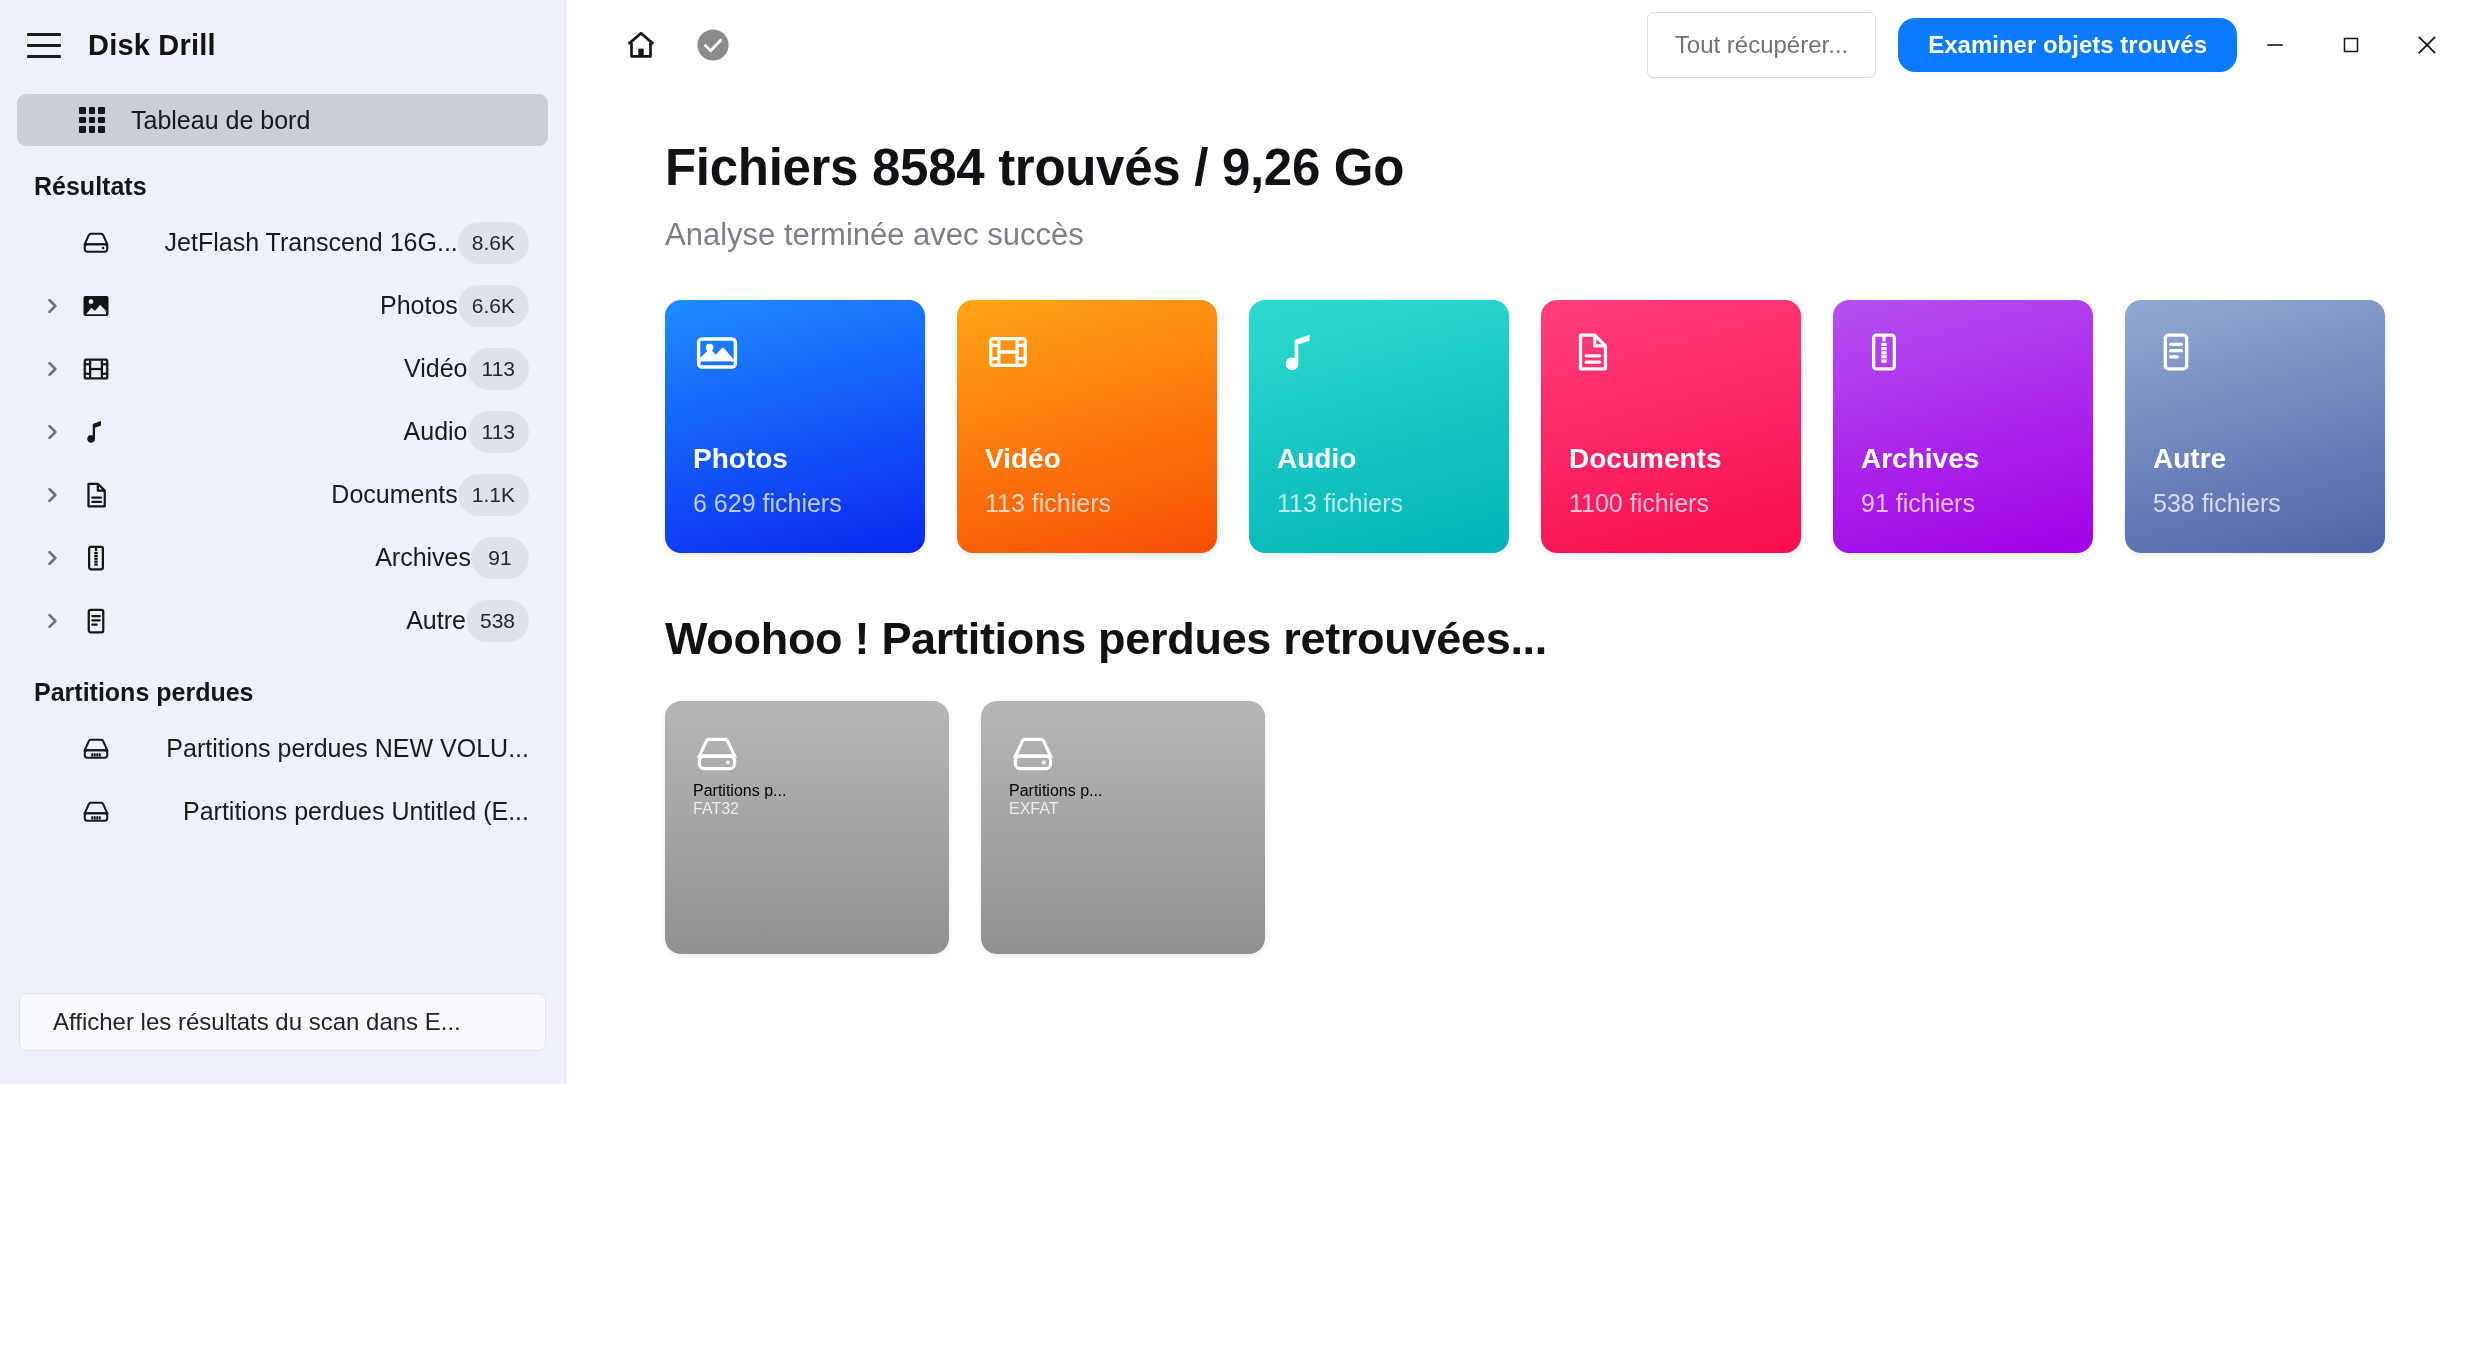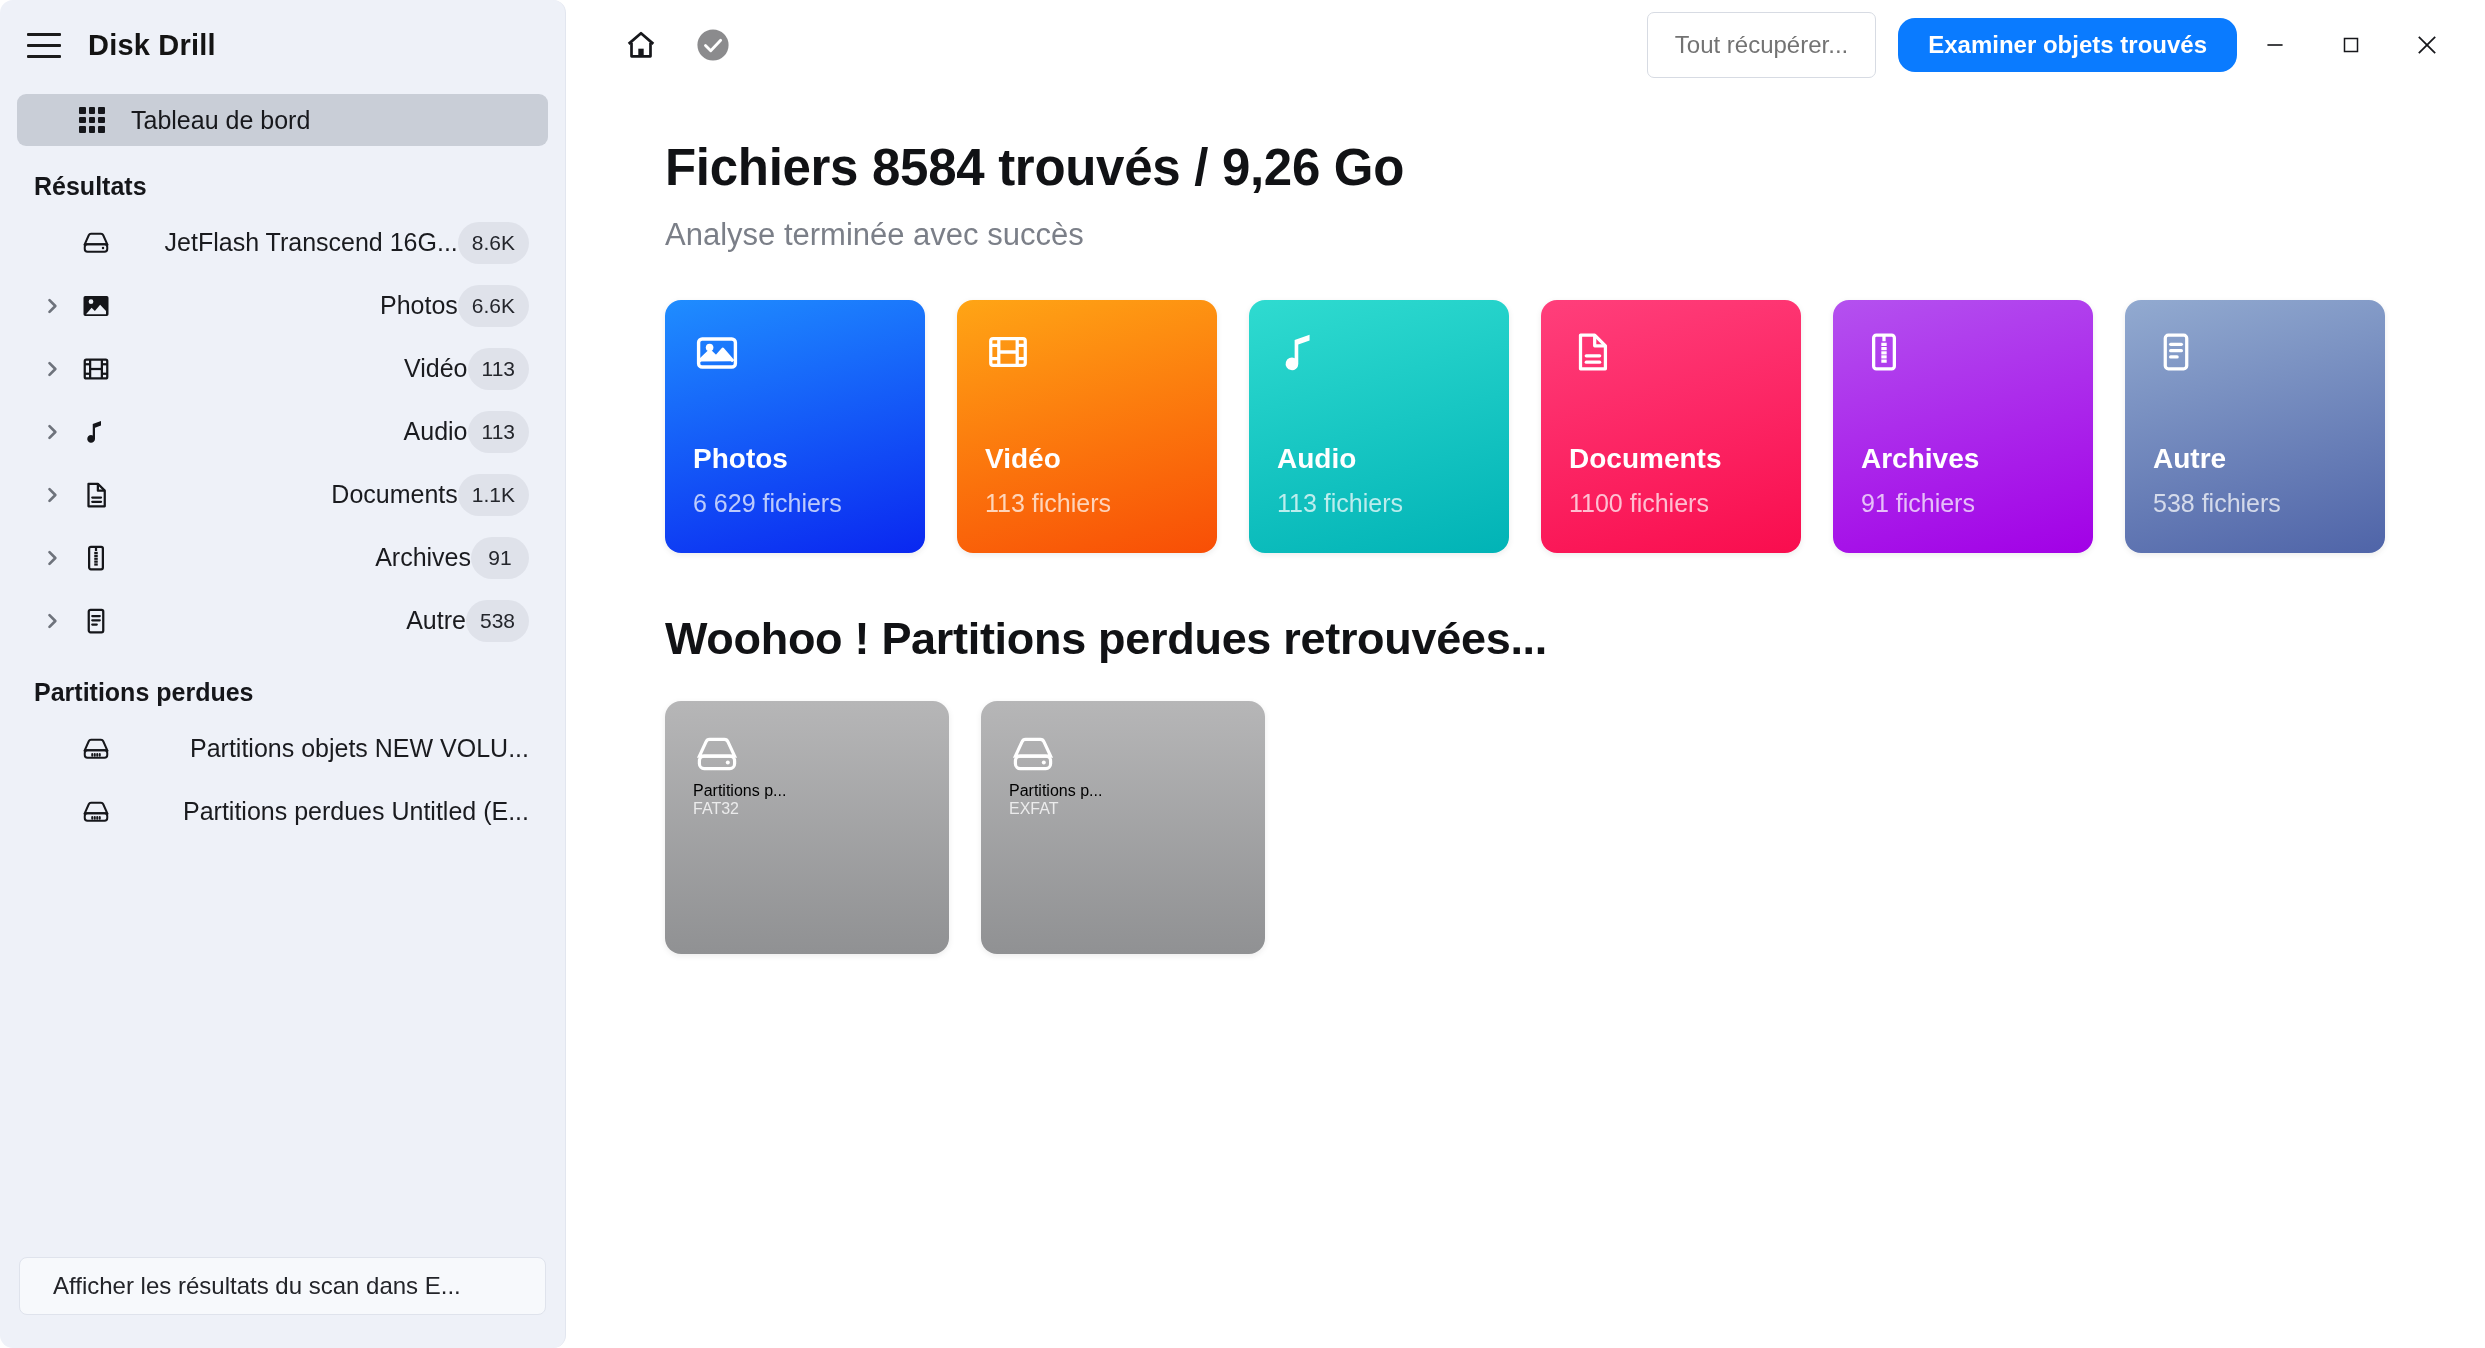--- a/index.html
+++ b/index.html
@@ -6,23 +6,23 @@
   html,body { width:2485px; height:1348px; overflow:hidden; }
   body {
     font-family:"Liberation Sans", sans-serif;
     background:#ffffff;
     -webkit-font-smoothing:antialiased;
   }
   .app { display:flex; width:2485px; height:1348px; }
 
   
   .sidebar {
-    width:566px; height:1348px; background:#eef1f8;
+    width:566px; height:1084px; background:#eef1f8;
     border-right:1px solid #e2e6ef;
-    display:flex; flex-direction:column; position:relative;border-radius:13px;
+    display:flex; flex-direction:column; position:relative;
   }
   .sb-header { height:90px; display:flex; align-items:center; padding-left:22px; gap:22px; }
   .hamburger { width:44px; height:44px; display:flex; flex-direction:column;
     justify-content:center; align-items:center; gap:8px; cursor:pointer; }
   .hamburger span { display:block; width:34px; height:3px; background:#1b1b1b; border-radius:1px; }
   .app-title { font-size:29px; font-weight:bold; color:#141414; letter-spacing:.2px; }
 
   .sb-scroll { flex:1; padding:0 17px; overflow:hidden; }
 
   .sb-dash {
@@ -281,21 +281,21 @@
         <div class="sb-ico">
           <svg width="30" height="30" viewBox="0 0 24 24" fill="none" stroke="#16171b" stroke-width="1.6">
             <path d="M3 13h18l-3.2-7.2A2 2 0 0 0 16 4.6H8a2 2 0 0 0-1.8 1.2L3 13z"></path>
             <rect x="3" y="13" width="18" height="6" rx="2.2"></rect>
             <line x1="9" y1="16" x2="9" y2="17.4" stroke-linecap="round"></line>
             <line x1="11" y1="16" x2="11" y2="17.4" stroke-linecap="round"></line>
             <line x1="13" y1="16" x2="13" y2="17.4" stroke-linecap="round"></line>
             <line x1="15" y1="16" x2="15" y2="17.4" stroke-linecap="round"></line>
           </svg>
         </div>
-        <div class="name">Partitions objets NEW VOLU...</div>
+        <div class="name">Partitions perdues NEW VOLU...</div>
       </div>
 
       <div class="sb-row">
         <div class="chev"></div>
         <div class="sb-ico">
           <svg width="30" height="30" viewBox="0 0 24 24" fill="none" stroke="#16171b" stroke-width="1.6">
             <path d="M3 13h18l-3.2-7.2A2 2 0 0 0 16 4.6H8a2 2 0 0 0-1.8 1.2L3 13z"></path>
             <rect x="3" y="13" width="18" height="6" rx="2.2"></rect>
             <line x1="9" y1="16" x2="9" y2="17.4" stroke-linecap="round"></line>
             <line x1="11" y1="16" x2="11" y2="17.4" stroke-linecap="round"></line>

